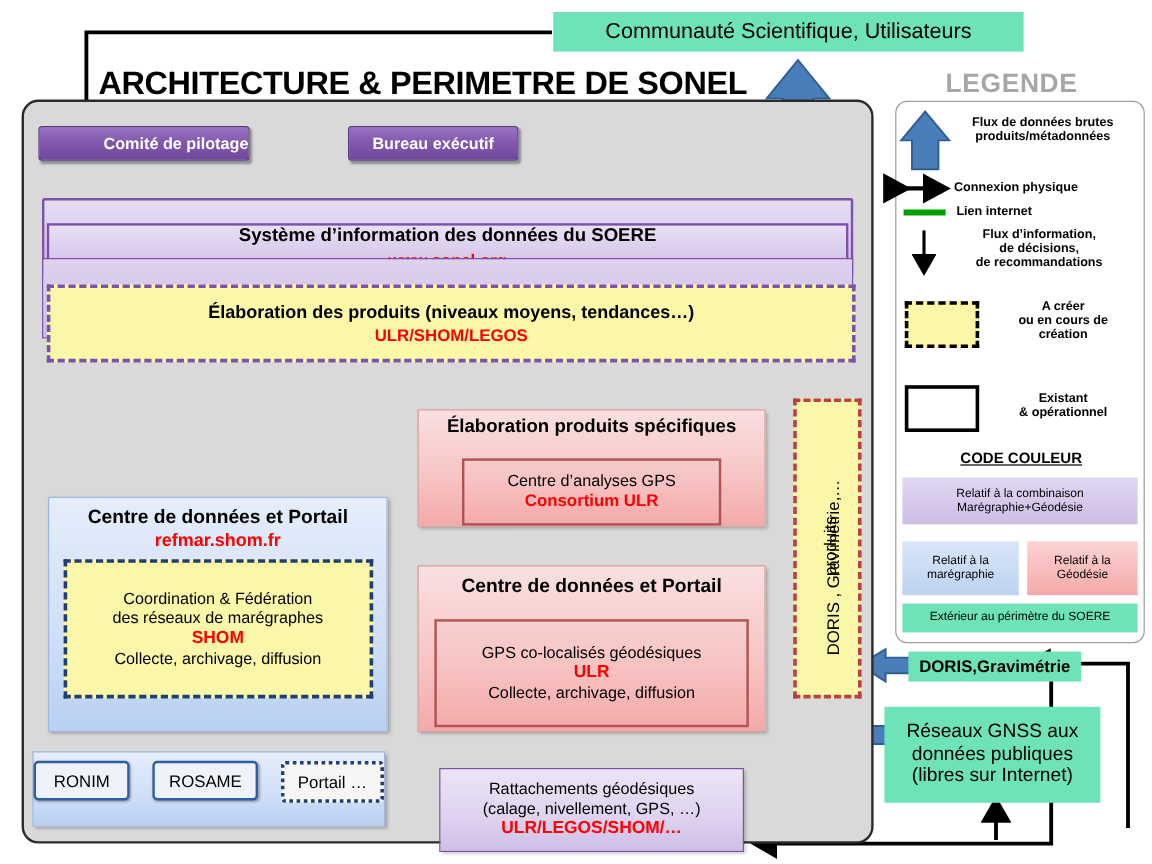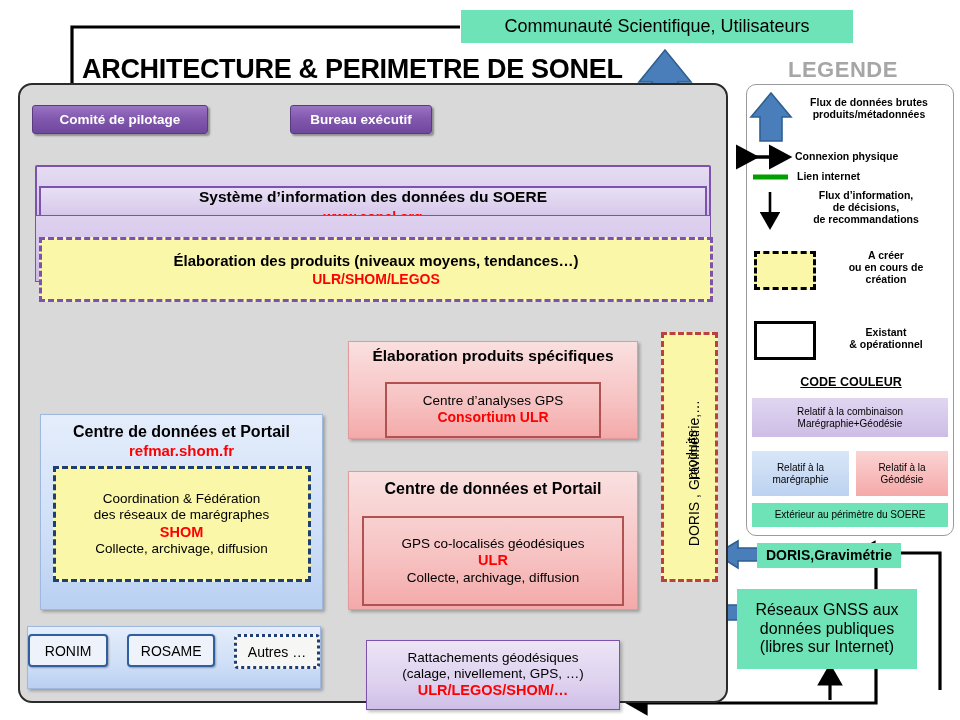--- a/index.html
+++ b/index.html
@@ -133,21 +133,21 @@
 </svg>
 
 <div class="abs teal" style="left:461px;top:10px;width:392px;height:33px;font-size:18px;">
   <span>Communauté Scientifique, Utilisateurs</span>
 </div>
 
 <div class="abs" id="title">ARCHITECTURE &amp; PERIMETRE DE SONEL</div>
 
 <div class="abs" id="soere"></div>
 
-<div class="abs chip" style="left:32px;top:105px;width:176px;height:29px;">
+<div class="abs chip" style="left:32px;top:105px;width:176px;height:29px;justify-content:flex-end;">
   <span>Comité de pilotage</span>
 </div>
 <div class="abs chip" style="left:290px;top:105px;width:142px;height:29px;">
   <span>Bureau exécutif</span>
 </div>
 
 <div class="abs box purple-grad" style="left:35px;top:147px;width:676px;height:66px;border-radius:2px;padding:4px;">
   <div class="box" style="width:100%;height:100%;border:2px solid #7c52ad;
               background:linear-gradient(to bottom,#e8e0f5 0%,#d9ccec 60%,#cbb9e4 100%);">
     <div style="font-size:15.5px;font-weight:bold;">Système d’information des données du SOERE</div>
@@ -204,21 +204,21 @@
                 box-shadow:1px 1px 2px rgba(0,0,0,.3);">
       <span>RONIM</span>
     </div>
     <div style="width:92px;height:29px;border:2.5px solid #2f5f9e;border-radius:4px;
                 background:#eef3fb;display:flex;align-items:center;justify-content:center;font-size:14px;
                 box-shadow:1px 1px 2px rgba(0,0,0,.3);">
       <span>ROSAME</span>
     </div>
     <div style="width:88px;height:29px;border:3px dotted #1f3f74;border-radius:4px;
                 background:#f6f6f4;display:flex;align-items:center;justify-content:center;font-size:14px;">
-      <span>Autres …</span>
+      <span>Portail …</span>
     </div>
   </div>
 </div>
 
 <div class="abs box" style="left:366px;top:622px;width:254px;height:70px;
             background:linear-gradient(to bottom,#ece4f6 0%,#ded2ef 60%,#cfbfe8 100%);
             border:1px solid #7c52ad;font-size:13.5px;box-shadow:2px 2px 3px rgba(0,0,0,.25);">
   <div>Rattachements géodésiques</div>
   <div>(calage, nivellement, GPS, …)</div>
   <div class="red" style="font-size:14.5px;">ULR/LEGOS/SHOM/…</div>

